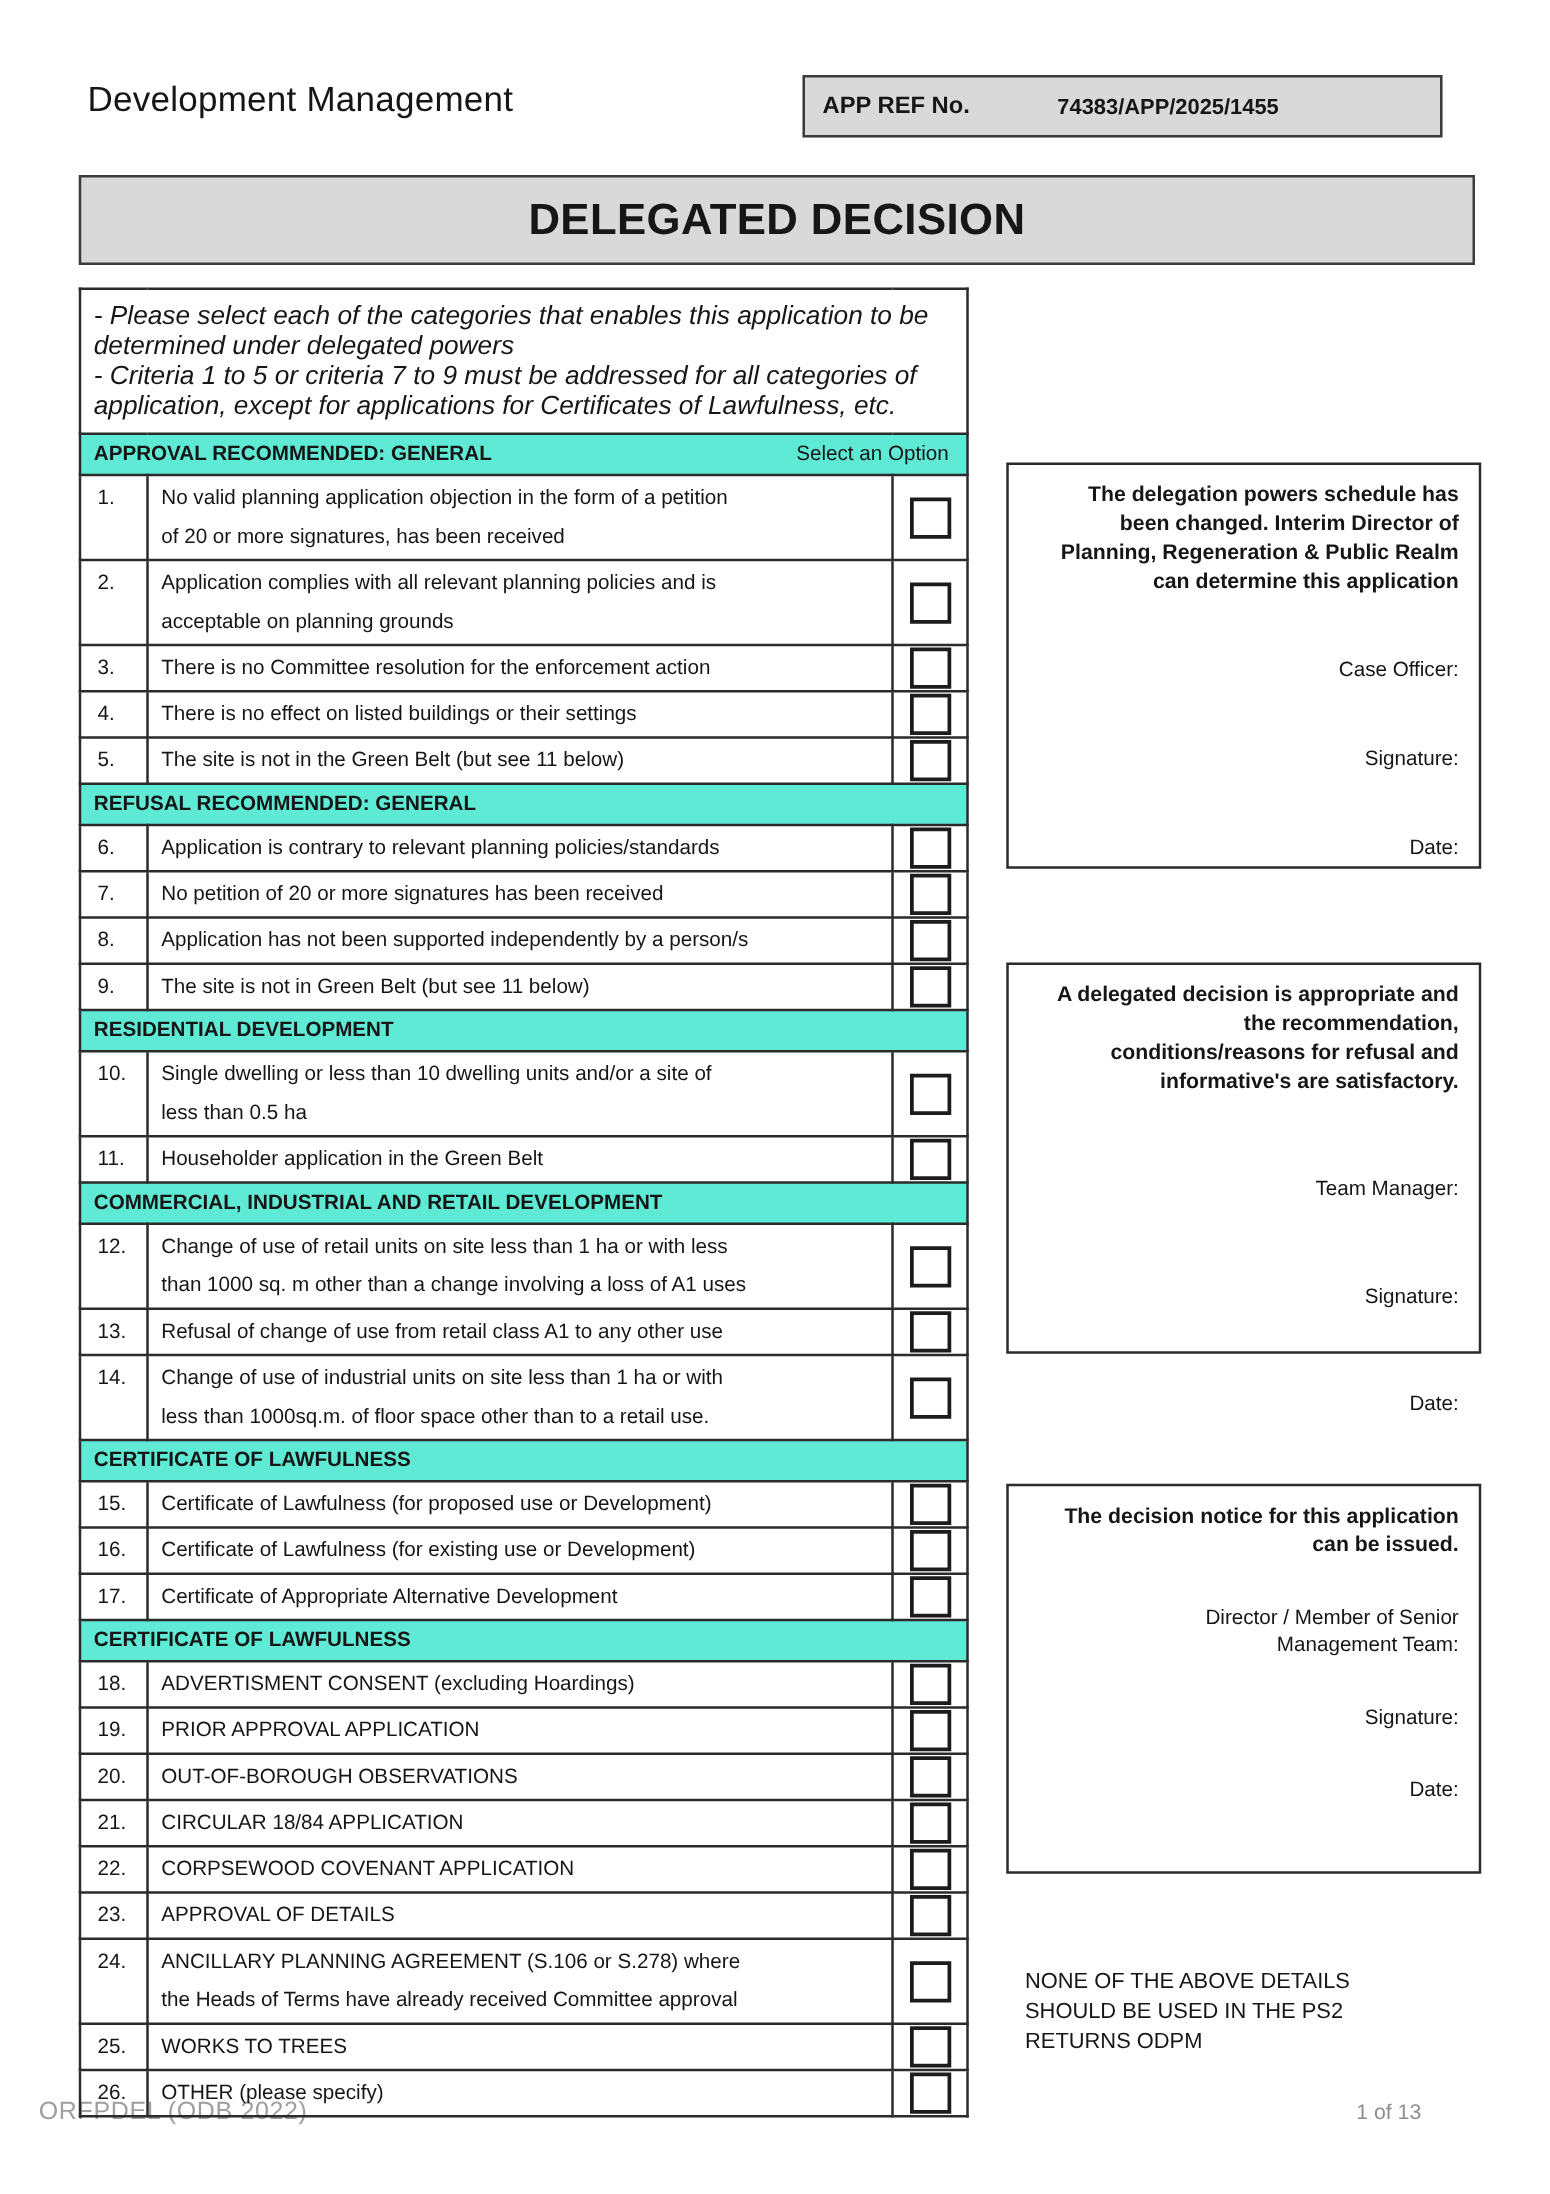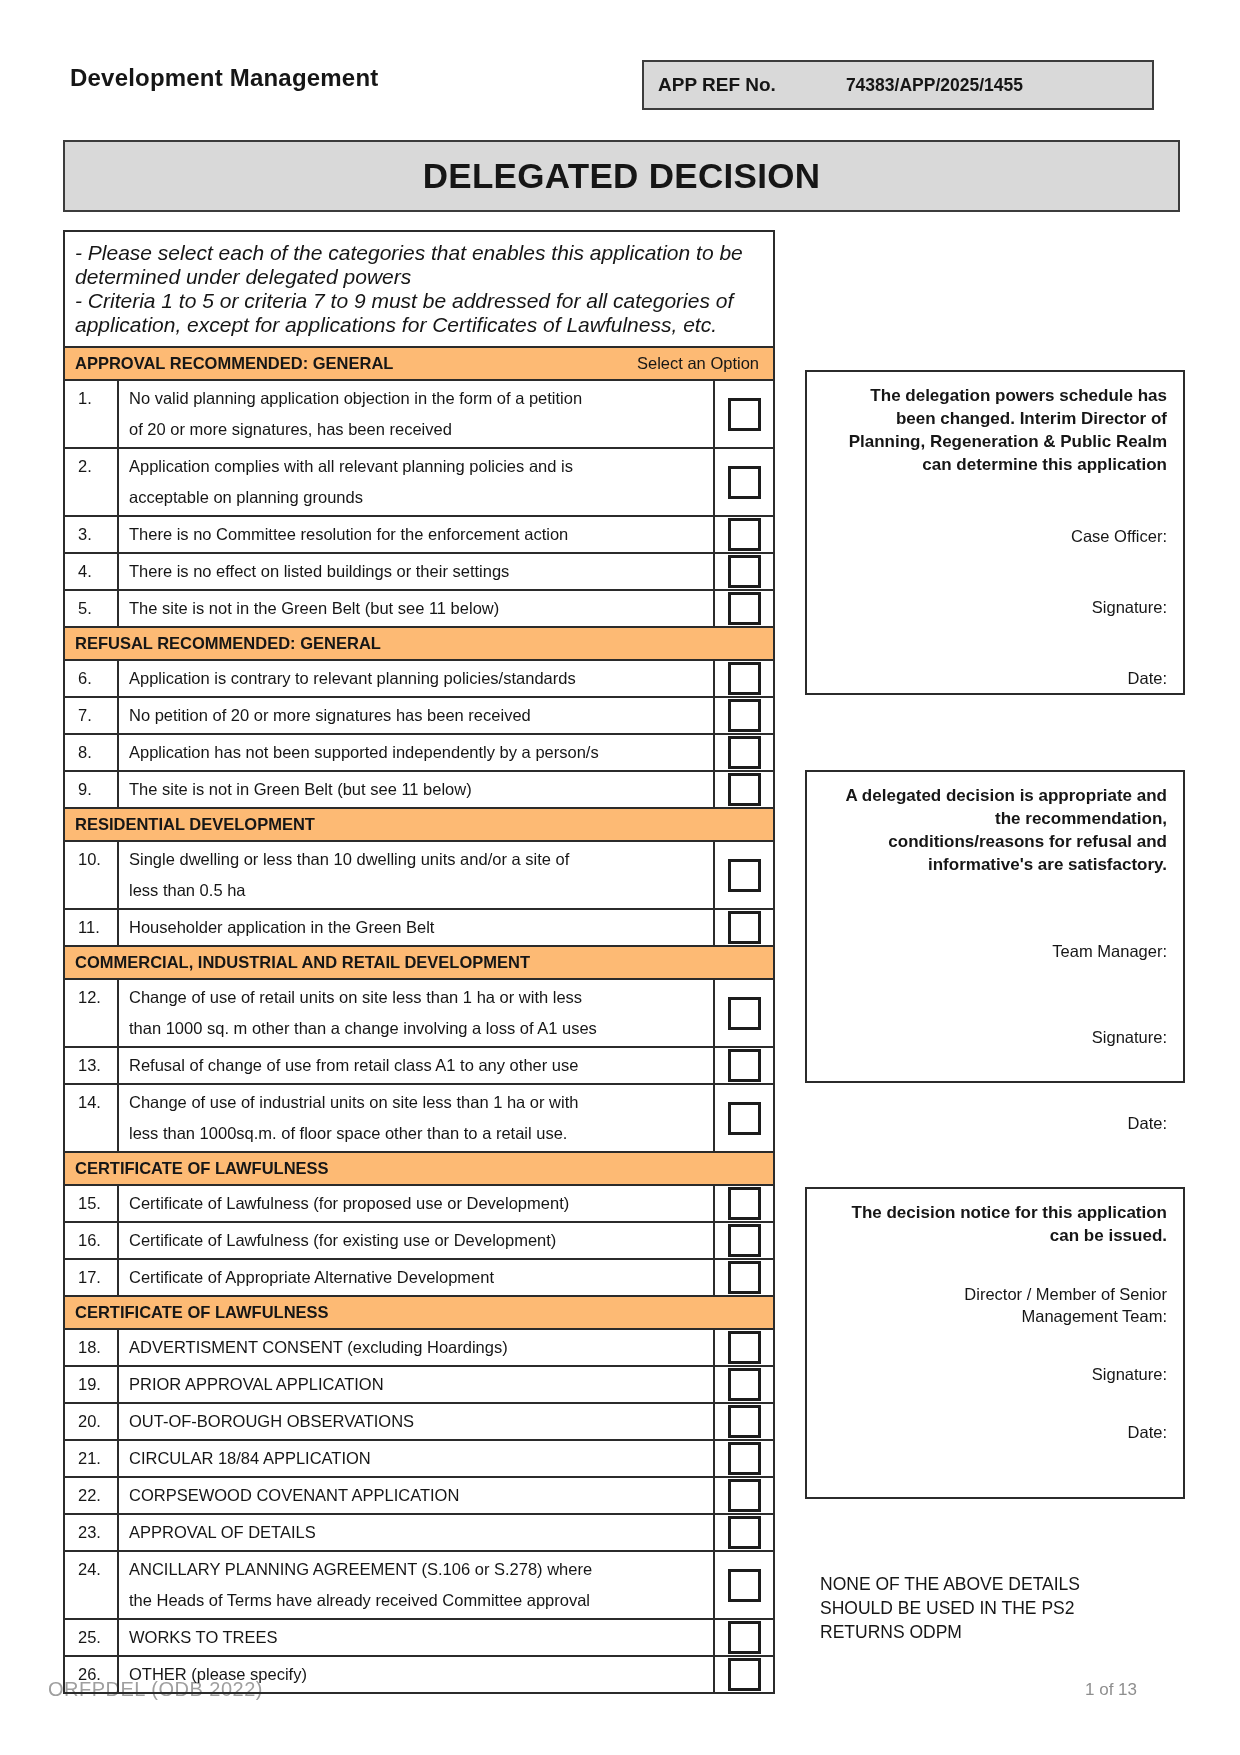--- a/index.html
+++ b/index.html
@@ -5,61 +5,61 @@
   html,body { margin:0; padding:0; background:#ffffff; }
   .page {
     position:relative; width:1240px; height:1755px; background:#ffffff;
     font-family:"Liberation Sans","DejaVu Sans",sans-serif; color:#161616;
     overflow:hidden;
   }
 
   
   .dev-mgmt {
     position:absolute; left:70px; top:64px;
-    font-size:24px; font-weight:bold; letter-spacing:0.2px;
+    font-size:28px; font-weight:normal; letter-spacing:0.2px;
   }
   .appref-box {
     position:absolute; left:642px; top:60px; width:512px; height:50px;
     background:#d9d9d9; border:2px solid #3c3c3c; box-sizing:border-box;
     display:flex; align-items:center;
   }
   .appref-label { font-weight:bold; font-size:19px; margin-left:14px; }
   .appref-value { font-weight:bold; font-size:17.5px; margin-left:70px; }
 
   .title-box {
     position:absolute; left:63px; top:140px; width:1117px; height:72px;
     background:#d9d9d9; border:2px solid #3c3c3c; box-sizing:border-box;
     display:flex; align-items:center; justify-content:center;
   }
   .title-text { font-size:35px; font-weight:bold; letter-spacing:0.3px; }
 
   
   .watermark {
-    position:absolute; left:48px; top:1678px; font-size:20px;
+    position:absolute; left:31px; top:1678px; font-size:20px;
     color:#9f9f9f; letter-spacing:0.5px;
   }
   .page-indicator {
     position:absolute; left:1085px; top:1680px; font-size:17px; color:#8e8e8e;
   }
 
   
   table.checklist {
     position:absolute; left:63px; top:230px; width:710px;
     border-collapse:collapse; table-layout:fixed;
   }
   table.checklist td { border:2px solid #2b2b2b; background:transparent; }
   col.c-num { width:54px; }
   col.c-desc { width:596px; }
   col.c-check { width:60px; }
 
   td.intro-cell {
     font-style:italic; font-size:21px; line-height:24px; padding:9px 10px;
   }
   tr.sec-row td {
-    background:#fdba74; font-weight:bold; font-size:16.5px; padding:6px 10px;
+    background:#5eead4; font-weight:bold; font-size:16.5px; padding:6px 10px;
   }
   .sec-flex { display:flex; justify-content:space-between; align-items:center; }
   .sec-opt { font-weight:normal; font-size:16.5px; padding-right:4px; }
 
   td.num-cell {
     font-size:16.5px; line-height:31px; padding:2px 0 2px 13px; vertical-align:top;
   }
   td.desc-cell {
     font-size:16.5px; line-height:31px; padding:2px 10px; vertical-align:top;
     white-space:pre-line;

